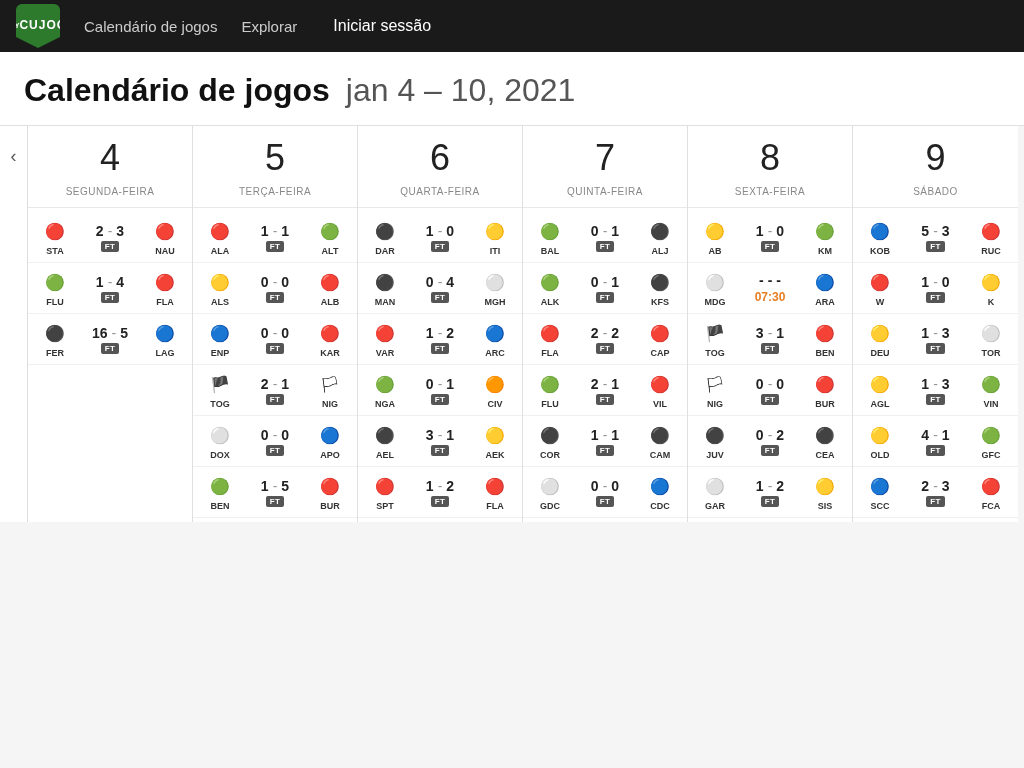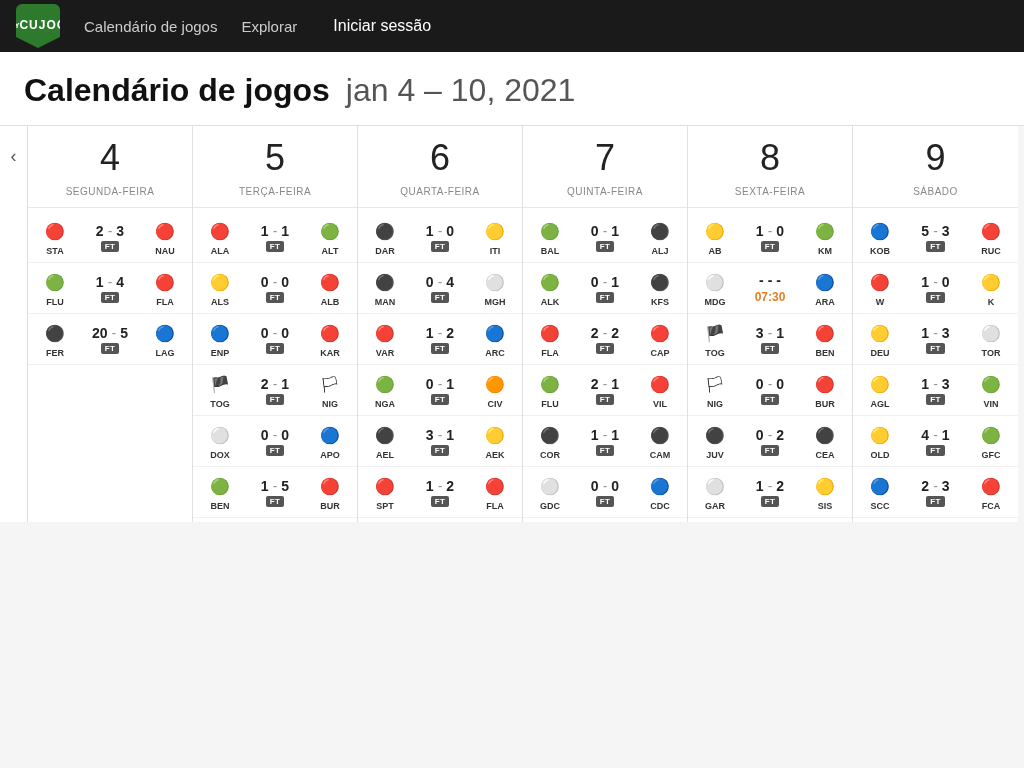--- a/index.html
+++ b/index.html
@@ -205,21 +205,21 @@
         <div class="team-code">FLA</div>
       </div>
     </div>
           <div class="match-card">
       <div class="team-block">
         <div class="team-logo">⚫</div>
         <div class="team-code">FER</div>
       </div>
       <div class="score-block">
         <div class="score-nums">
-                <span>20</span>
+                <span>16</span>
                 <span class="score-sep">-</span>
                 <span>5</span>
               </div>
         <span class="status-badge">FT</span>
       </div>
       <div class="team-block">
         <div class="team-logo">🔵</div>
         <div class="team-code">LAG</div>
       </div>
     </div>

